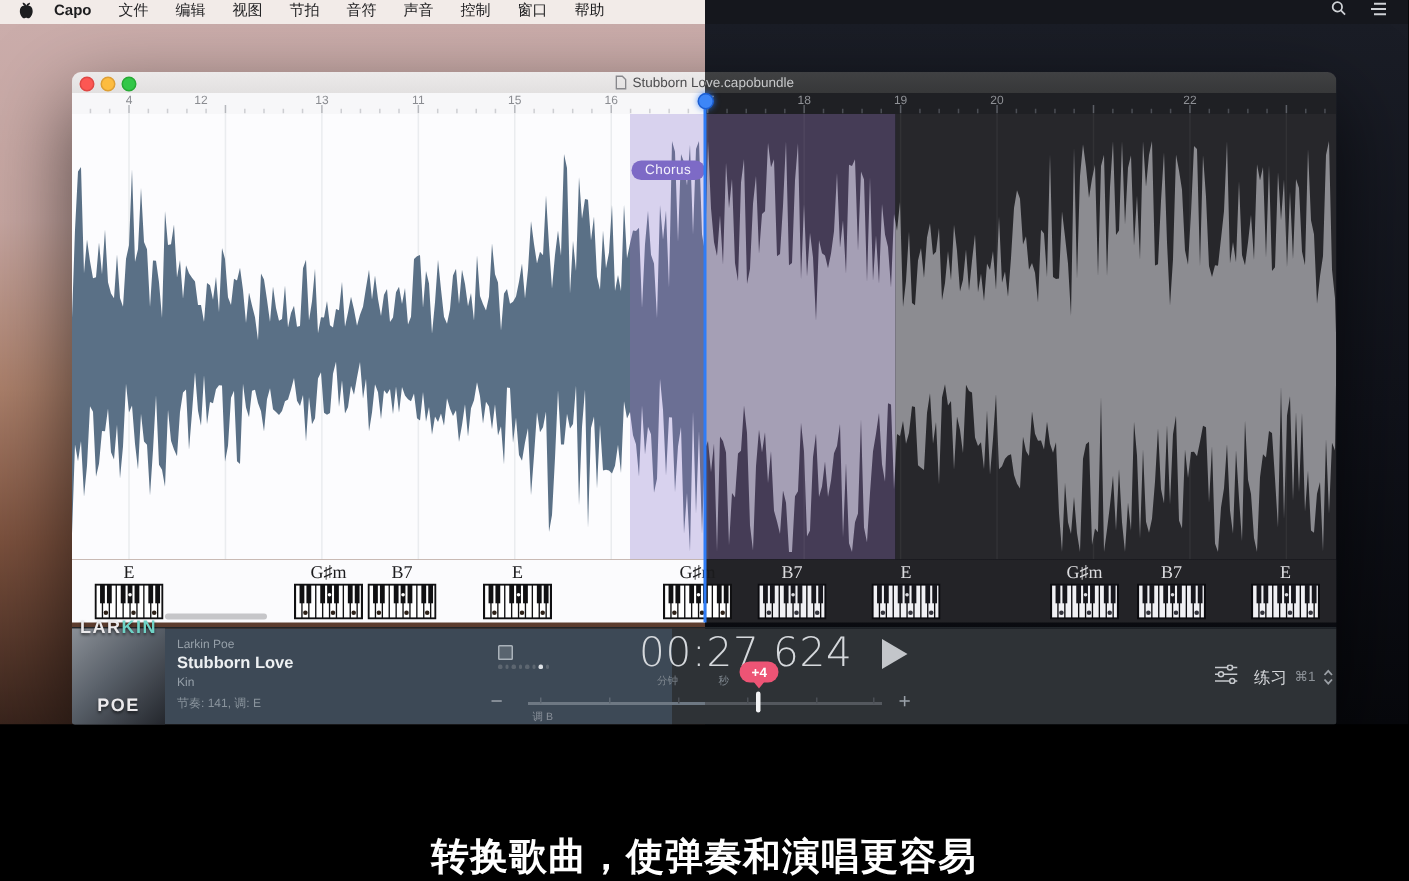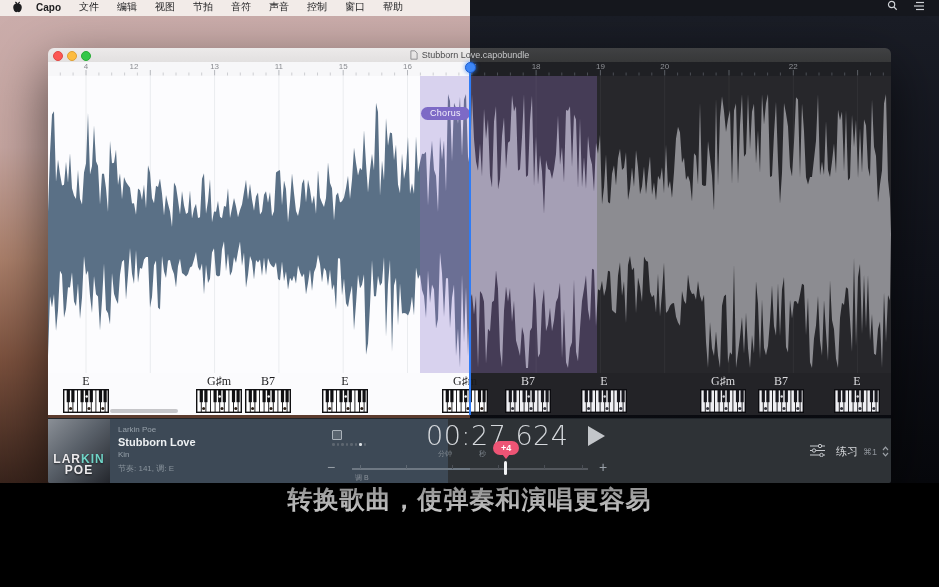--- a/index.html
+++ b/index.html
@@ -15,21 +15,21 @@
   .mi{padding:0 9px;white-space:nowrap;cursor:default;}
   .mi.app{font-weight:bold;}
   .menu-right{margin-left:auto;display:flex;align-items:center;gap:15px;padding-right:14px;}
 
   
   .desktop-left{position:absolute;top:16px;left:0;width:470px;height:467px;
     background:linear-gradient(180deg,#cbadab 0%,#c5a5a0 28%,#aa7f6a 52%,#7a503d 74%,#39241c 100%);}
   .desktop-right{position:absolute;top:16px;left:470px;width:469px;height:467px;
     background:linear-gradient(180deg,#1a1d26 0%,#10121a 55%,#07080c 100%);}
   .caption-band{position:absolute;left:0;top:483px;width:939px;height:104px;background:#000;
-    display:flex;align-items:flex-start;justify-content:center;}
+    display:flex;align-items:flex-end;justify-content:center;}
   .caption{font-size:25px;font-weight:bold;color:#ffffff;letter-spacing:1px;}
 
   
   .window{position:absolute;left:48px;top:48px;width:843px;height:435px;border-radius:6px 6px 2px 2px;
     overflow:hidden;box-shadow:0 20px 55px rgba(0,0,0,.6);z-index:10;}
 
   .titlebar{position:absolute;top:0;left:0;width:843px;height:14px;}
   .tb-layer{position:absolute;inset:0;display:flex;align-items:center;justify-content:center;gap:4px;font-size:9px;}
   .tb-light{background:linear-gradient(#eceaea,#e2e0e0);color:#4c4c4e;clip-path:inset(0 421px 0 0);}
   .tb-dark{background:linear-gradient(#404143,#373839);color:#c7c8ca;clip-path:inset(0 0 0 422px);}
@@ -56,21 +56,21 @@
   .chord{position:absolute;top:2px;width:46px;text-align:center;}
   .chord-label{font-family:"Liberation Serif","DejaVu Serif",serif;font-size:12px;height:14px;line-height:13px;}
   .scrollbar{position:absolute;left:62px;top:36px;width:68px;height:4px;border-radius:2px;background:#bcbcc0;opacity:.85;}
 
   
   .bottombar{position:absolute;top:370px;left:0;width:843px;height:65px;
     background:linear-gradient(90deg,#3d4956 0,#3d4956 400px,#2e3236 400px,#2e3236 100%);
     border-top:1px solid #20252a;box-sizing:border-box;}
   .album-art{position:absolute;left:0;top:0;width:62px;height:65px;
     background:linear-gradient(135deg,#8a8f96 0%,#596069 45%,#23262c 100%);
-    display:flex;flex-direction:column;align-items:center;justify-content:flex-end;padding-bottom:8px;box-sizing:border-box;}
+    display:flex;flex-direction:column;align-items:center;justify-content:flex-end;padding-bottom:8px;box-sizing:border-box;gap:41px;}
   .aa-line{font-size:12px;font-weight:bold;letter-spacing:1px;line-height:11px;color:#eceaec;text-shadow:0 1px 2px rgba(0,0,0,.6);}
   .aa-teal{color:#6fd3c6;}
   .song-info{position:absolute;left:70px;top:7px;line-height:1;}
   .si-artist{font-size:8px;color:#96a0a9;margin-bottom:3px;}
   .si-title{font-size:11px;font-weight:bold;color:#edf0f2;margin-bottom:3px;}
   .si-album{font-size:8px;color:#96a0a9;margin-bottom:6px;}
   .si-meta{font-size:8px;color:#8a949d;}
   .dots-ind{position:absolute;left:284px;top:11px;}
   .di-icon{width:8px;height:8px;border:1px solid #aab2ba;border-radius:1px;background:rgba(255,255,255,.15);margin-bottom:3px;}
   .di-dots{display:flex;gap:2px;}

